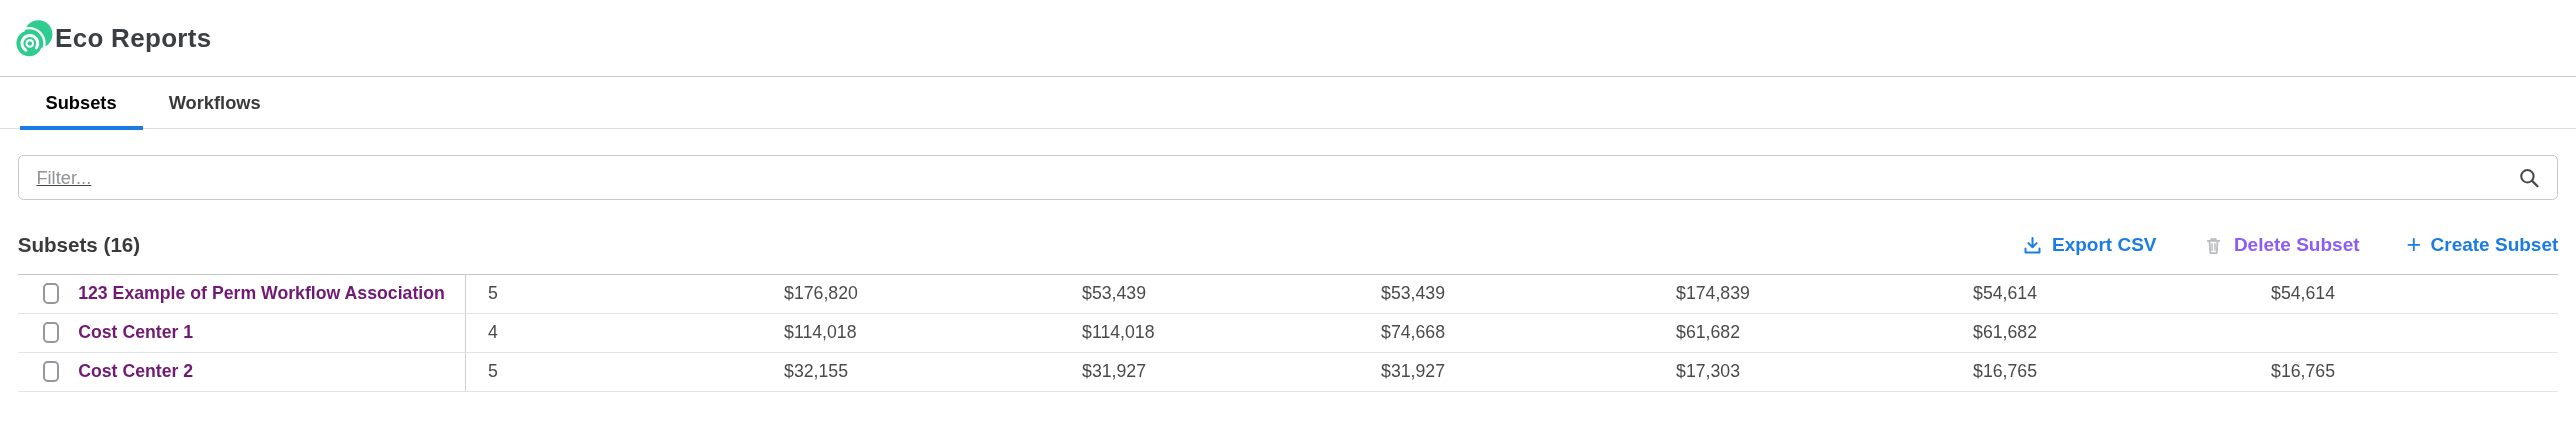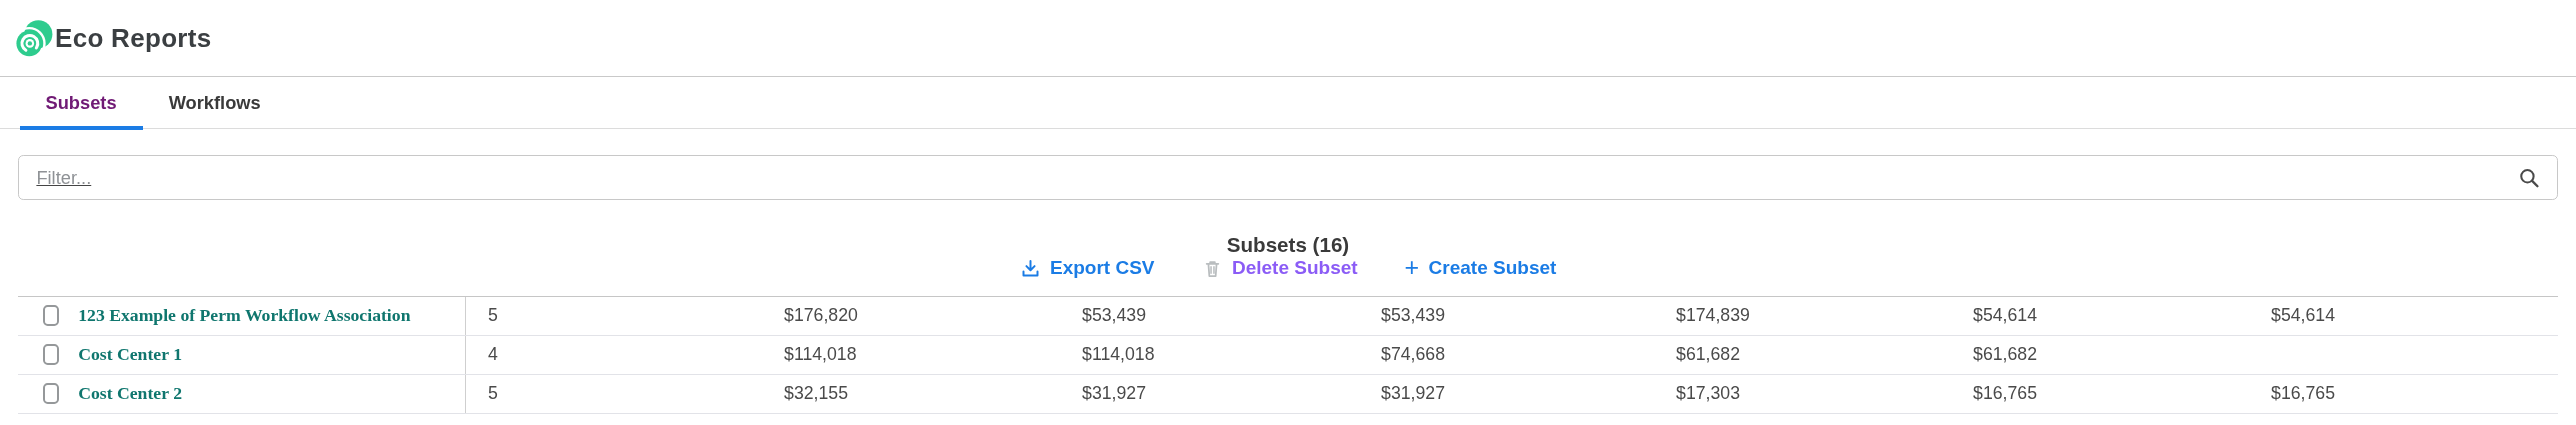--- a/index.html
+++ b/index.html
@@ -16,40 +16,40 @@
   .page-title{font-size:26px;font-weight:700;color:#3b3f42;letter-spacing:0.3px;}
   
   .tabs{
     height:52px;display:flex;align-items:stretch;padding-left:19.5px;
     border-bottom:1.8px solid #dcdcdc;box-sizing:border-box;
   }
   .tab{
     position:relative;display:flex;align-items:center;
     padding:0 26px;font-size:18.3px;font-weight:700;color:#3a3a3a;cursor:pointer;
   }
-  .tab.active{color:#701a75;}
+  .tab.active{color:#000000;}
   .tab.active::after{
     content:"";position:absolute;left:0;right:0;bottom:-1.8px;height:4.1px;background:#1b7ce5;
   }
   
   .filter-wrap{position:relative;margin:26px 17.7px 0 17.7px;}
   .filter-input{
     width:100%;height:45px;box-sizing:border-box;
     border:1.2px solid #c8c8c8;border-radius:5.3px;
     font-family:"Liberation Sans",sans-serif;font-size:18.3px;color:#444;
     padding:0 53px 0 17.7px;outline:none;text-decoration:underline;
   }
   .filter-input::placeholder{color:#8f9296;}
   .search-icon{
     position:absolute;right:17.7px;top:50%;transform:translateY(-50%);
     width:22.4px;height:22.4px;cursor:pointer;
   }
   
   .section-bar{
-    margin:33px 17.7px 16.5px 17.7px;display:flex;align-items:center;justify-content:space-between;flex-direction:column;
+    margin:33px 17.7px 16.5px 17.7px;display:flex;align-items:center;justify-content:space-between;
   }
   .section-title{font-size:20.6px;font-weight:700;color:#3a3a3a;}
   .actions{display:flex;align-items:center;gap:47px;}
   .action-btn{
     display:flex;align-items:center;gap:9.4px;background:none;border:none;padding:0;
     font-family:"Liberation Sans",sans-serif;font-size:19px;font-weight:700;
     color:#1b7ce5;cursor:pointer;
   }
   .action-btn.disabled{color:#8b5cf6;cursor:default;}
   .action-btn svg{width:21px;height:21px;}
@@ -75,21 +75,21 @@
     width:1.2px;height:26px;background:#d9d9d9;
   }
   .t-head .cell:last-child::after{
     content:"";position:absolute;right:0;top:50%;transform:translateY(-50%);
     width:1.2px;height:26px;background:#d9d9d9;
   }
   .checkbox{
     width:16.5px;height:21px;flex:0 0 auto;border:2.4px solid #95989a;border-radius:4.7px;
     background:#fff;cursor:pointer;box-sizing:border-box;
   }
-  .row-link{color:#0f766e;font-weight:700;text-decoration:none;cursor:pointer;font-family:Liberation Serif, serif;}
+  .row-link{color:#701a75;font-weight:700;text-decoration:none;cursor:pointer;}
 </style>
 </head>
 <body>
 
 <div class="app-header">
   <svg class="logo" viewBox="0 0 64 64">
     <circle cx="40" cy="25" r="23" fill="#2ECC8E"></circle>
     <circle cx="25" cy="40" r="25" fill="none" stroke="#ffffff" stroke-width="4"></circle>
     <circle cx="25" cy="40" r="21" fill="#2ECC8E"></circle>
     <circle cx="26" cy="40" r="13" fill="none" stroke="#ffffff" stroke-width="5" stroke-dasharray="62 20" transform="rotate(120 26 40)" stroke-linecap="round"></circle>

